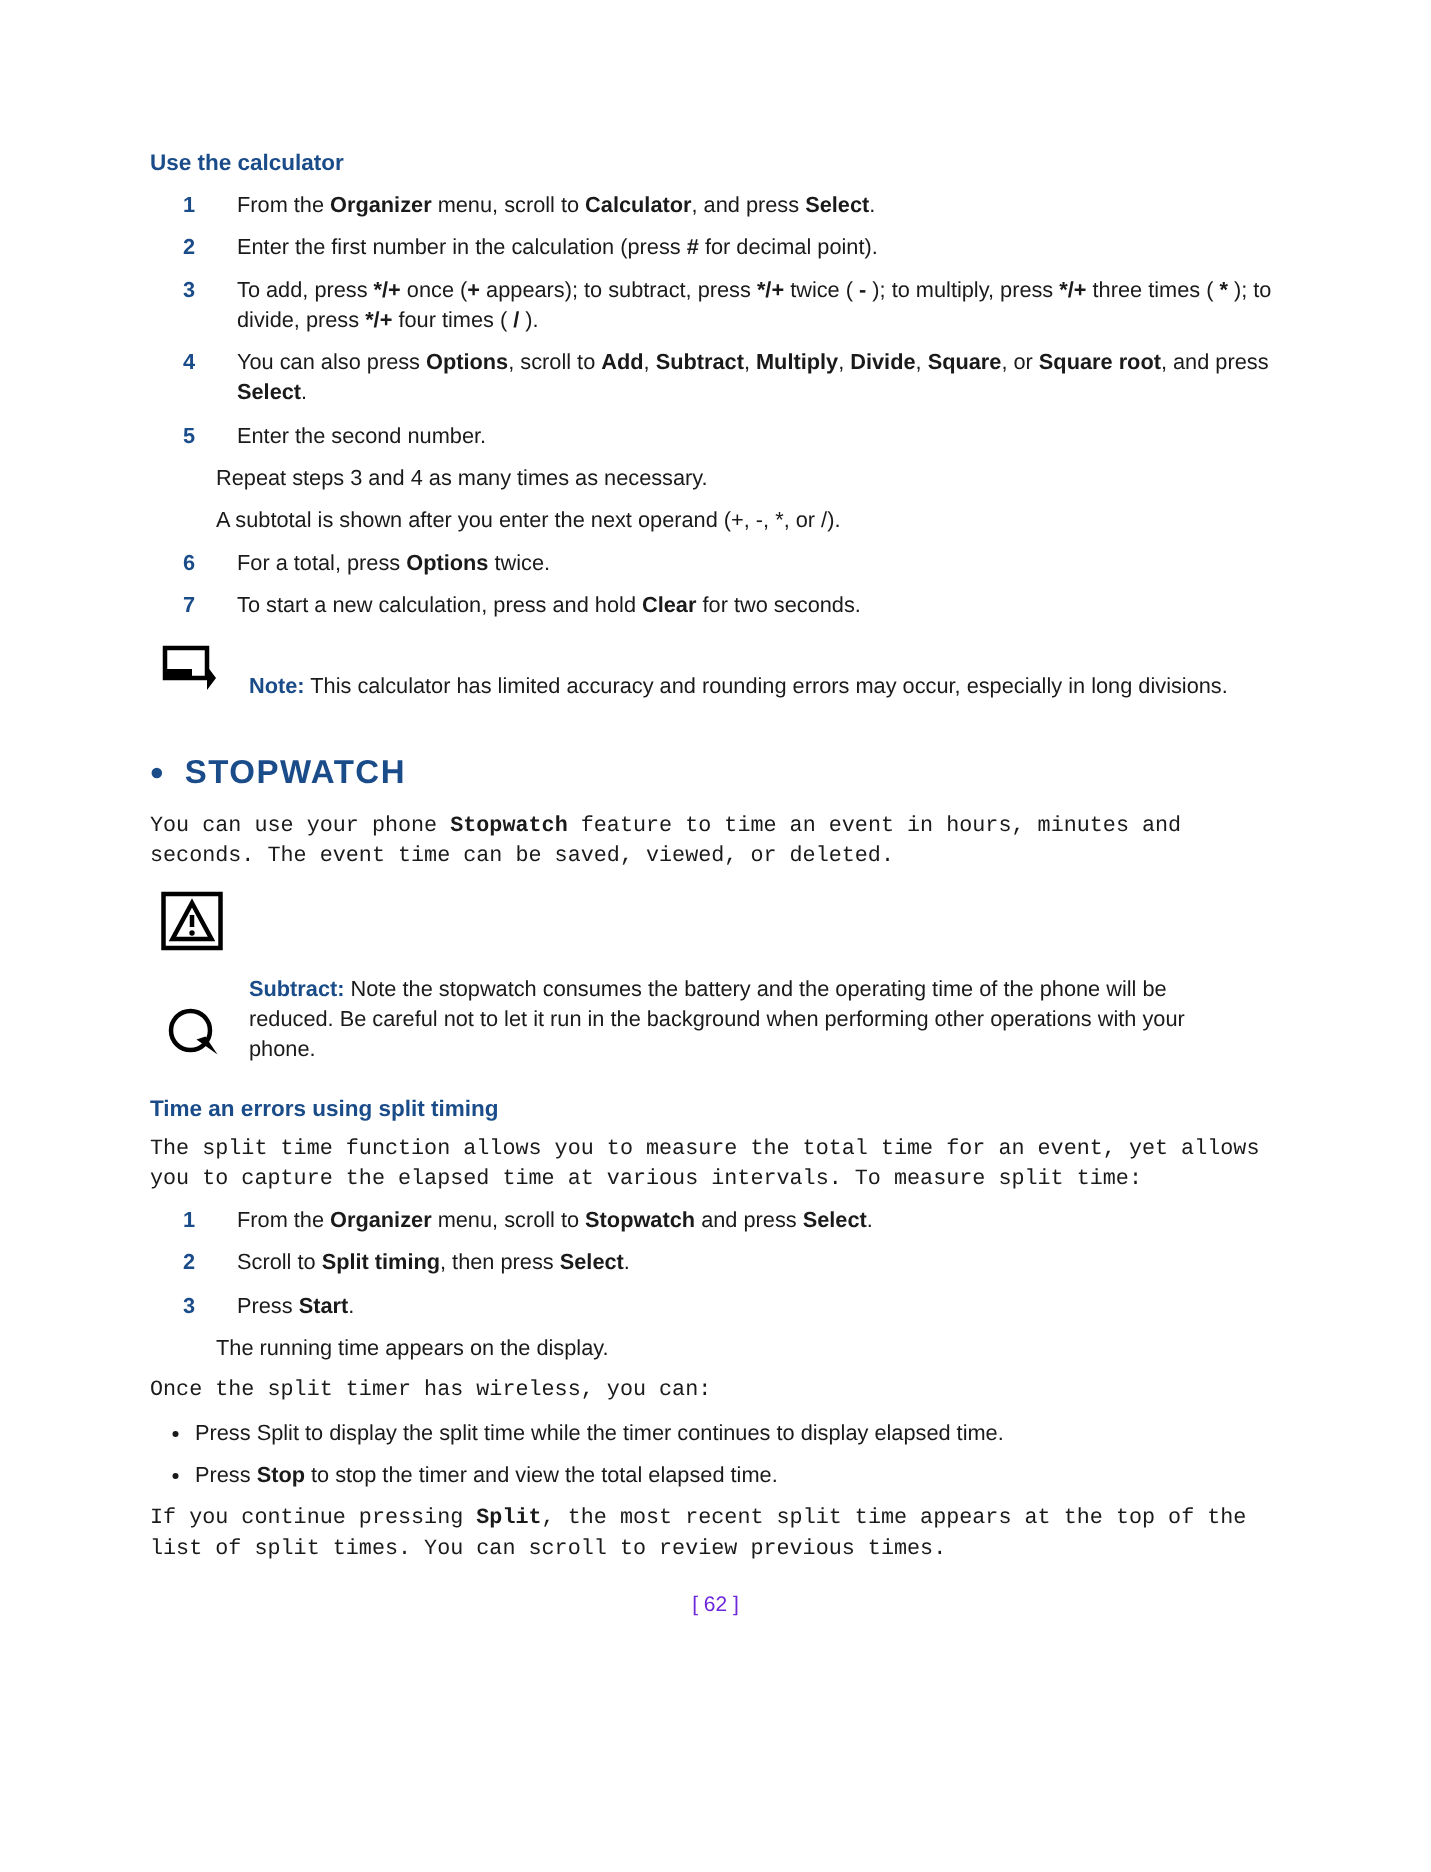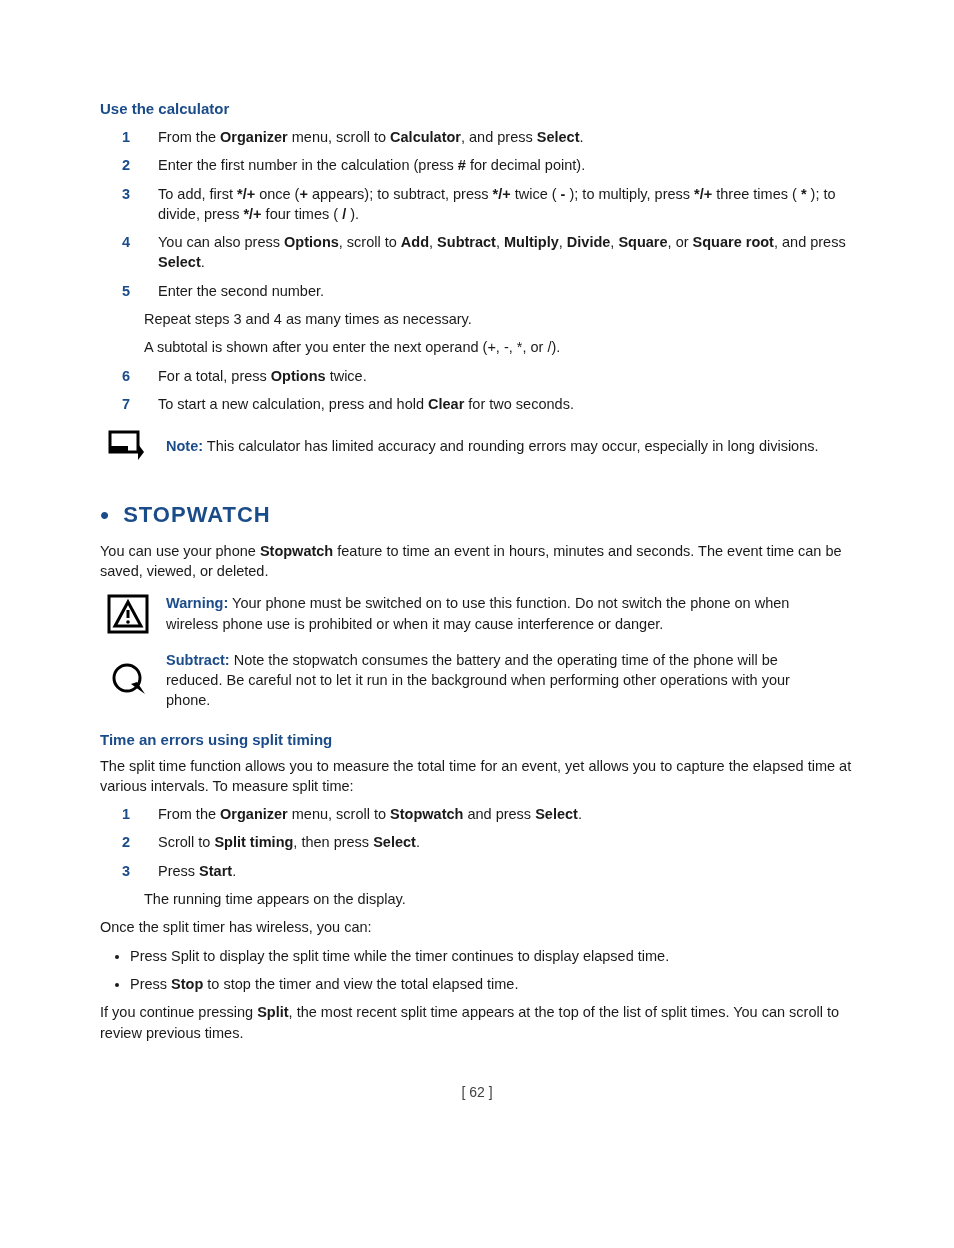--- a/index.html
+++ b/index.html
@@ -50,50 +50,50 @@
     min-width: 22px;
   }
   .nlist .txt { flex: 1; margin-left: 14px; }
   .sub-indent {
     margin-left: 44px;
     margin-top: 8px;
     margin-bottom: 8px;
   }
   .note-row {
     display: flex;
-    align-items: center;
+    align-items: flex-end;
     margin: 10px 16px 14px 0;
   }
   .note-row .icon-cell {
     width: 56px;
     flex: 0 0 56px;
     height: 44px;
     display: flex;
     align-items: center;
     justify-content: center;
   }
   .note-row .note-text {
     flex: 1;
     margin-left: 10px;
   }
   .blue-bold { color: #1b4c8a; font-weight: bold; }
   b { font-weight: bold; }
-  .intro { margin: 4px 0 8px 0; }
+  .intro { margin: 4px 0 8px 0; font-family: Liberation Mono, monospace; }
   .blist {
     margin: 6px 0 6px 26px;
     padding: 0;
   }
   .blist li {
     margin: 8px 4px;
   }
   .pagefoot {
     text-align: center;
-    color: #404040;
+    color: #6d28d9;
     font-size: 14px;
-    margin-top: 40px;
+    margin-top: 17px;
   }
   svg { display: block; }
 </style>
 </head>
 <body>
 
 <h2 class="blue-heading">Use the calculator</h2>
 
 <div class="nlist">
 
@@ -107,21 +107,21 @@
   <div class="item">
     <span class="num">2</span>
     <span class="txt">
       <span>Enter the first number in the calculation (press </span><b>#</b><span> for decimal point).</span>
     </span>
   </div>
 
   <div class="item">
     <span class="num">3</span>
     <span class="txt">
-      <span>To add, first </span><b>*/+</b><span> once (</span><b>+</b><span> appears); to subtract, press </span><b>*/+</b><span> twice ( </span><b>-</b><span> ); to multiply, press </span><b>*/+</b><span> three times ( </span><b>*</b><span> ); to divide, press </span><b>*/+</b><span> four times ( </span><b>/</b><span> ).</span>
+      <span>To add, press </span><b>*/+</b><span> once (</span><b>+</b><span> appears); to subtract, press </span><b>*/+</b><span> twice ( </span><b>-</b><span> ); to multiply, press </span><b>*/+</b><span> three times ( </span><b>*</b><span> ); to divide, press </span><b>*/+</b><span> four times ( </span><b>/</b><span> ).</span>
     </span>
   </div>
 
   <div class="item">
     <span class="num">4</span>
     <span class="txt">
       <span>You can also press </span><b>Options</b><span>, scroll to </span><b>Add</b><span>, </span><b>Subtract</b><span>, </span><b>Multiply</b><span>, </span><b>Divide</b><span>, </span><b>Square</b><span>, or </span><b>Square root</b><span>, and press </span><b>Select</b><span>.</span>
     </span>
   </div>
 
@@ -173,23 +173,20 @@
 
 <div class="note-row">
   <div class="icon-cell">
     <svg width="42" height="40" viewBox="0 0 42 40">
       <rect x="2" y="2" width="38" height="36" fill="none" stroke="#000" stroke-width="3"></rect>
       <path d="M21 8 L34 32 L8 32 Z" fill="none" stroke="#000" stroke-width="3"></path>
       <line x1="21" y1="16" x2="21" y2="24" stroke="#000" stroke-width="3"></line>
       <circle cx="21" cy="28" r="1.8" fill="#000"></circle>
     </svg>
   </div>
-  <div class="note-text">
-    <span class="blue-bold">Warning:</span><span> Your phone must be switched on to use this function. Do not switch the phone on when wireless phone use is prohibited or when it may cause interference or danger.</span>
-  </div>
 </div>
 
 <div class="note-row">
   <div class="icon-cell">
     <svg width="42" height="40" viewBox="0 0 42 40">
       <circle cx="20" cy="18" r="13" fill="none" stroke="#000" stroke-width="3"></circle>
       <path d="M24 24 L38 34 L30 22 Z" fill="#000"></path>
     </svg>
   </div>
   <div class="note-text">

